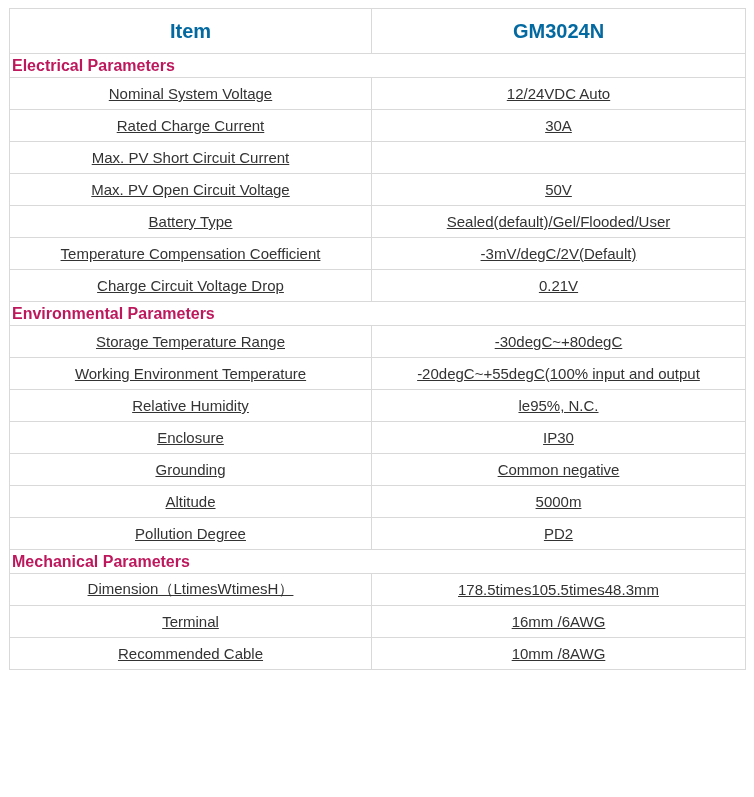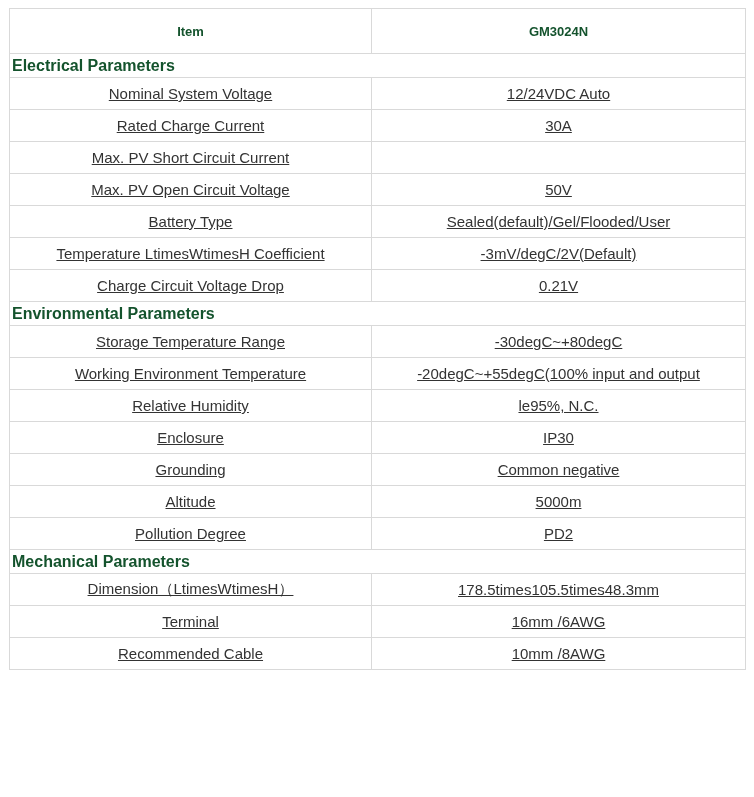--- a/index.html
+++ b/index.html
@@ -30,30 +30,30 @@
     text-align: center;
     vertical-align: middle;
     padding: 2px 4px;
     overflow: hidden;
     white-space: nowrap;
   }
   table.spec-table col.col-item  { width: 362px; }
   table.spec-table col.col-value { width: 374px; }
   table.spec-table th {
     height: 40px;
-    font-size: 13px;
+    font-size: 20px;
     font-weight: 700;
-    color: #14532d;
+    color: #0369a1;
   }
   tr.section-row td {
     height: 21px;
     text-align: left;
     font-weight: 700;
     font-size: 16px;
-    color: #14532d;
+    color: #be185d;
     padding: 1px 2px;
   }
   tr.data-row td {
     height: 27px;
     text-decoration: underline;
   }
   tr.data-row td.value-cell {
     padding: 2px 2px;
   }
 </style>
@@ -90,21 +90,21 @@
         </tr>
         <tr class="data-row">
           <td class="item-cell">Max. PV Open Circuit Voltage</td>
           <td class="value-cell">50V</td>
         </tr>
         <tr class="data-row">
           <td class="item-cell">Battery Type</td>
           <td class="value-cell">Sealed(default)/Gel/Flooded/User</td>
         </tr>
         <tr class="data-row">
-          <td class="item-cell">Temperature LtimesWtimesH Coefficient</td>
+          <td class="item-cell">Temperature Compensation Coefficient</td>
           <td class="value-cell">-3mV/degC/2V(Default)</td>
         </tr>
         <tr class="data-row">
           <td class="item-cell">Charge Circuit Voltage Drop</td>
           <td class="value-cell">0.21V</td>
         </tr>
         <tr class="section-row">
           <td colspan="2">Environmental Parameters</td>
         </tr>
         <tr class="data-row">

